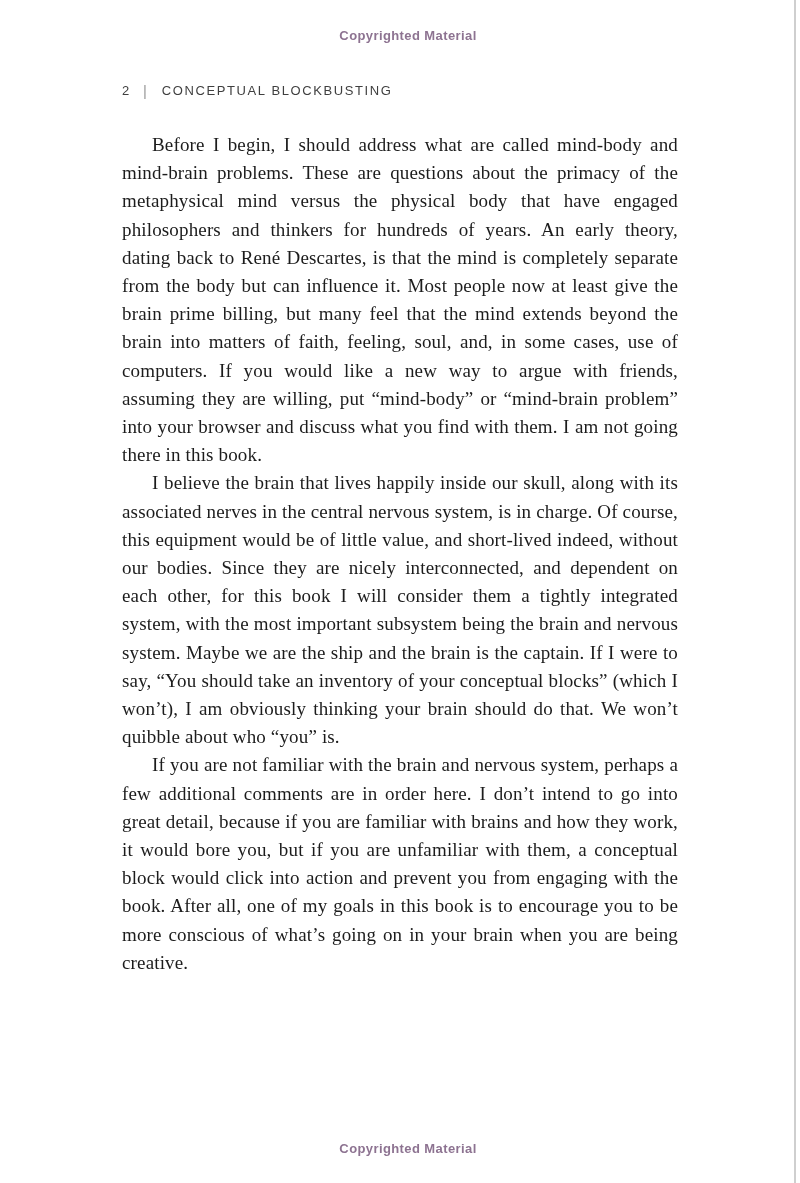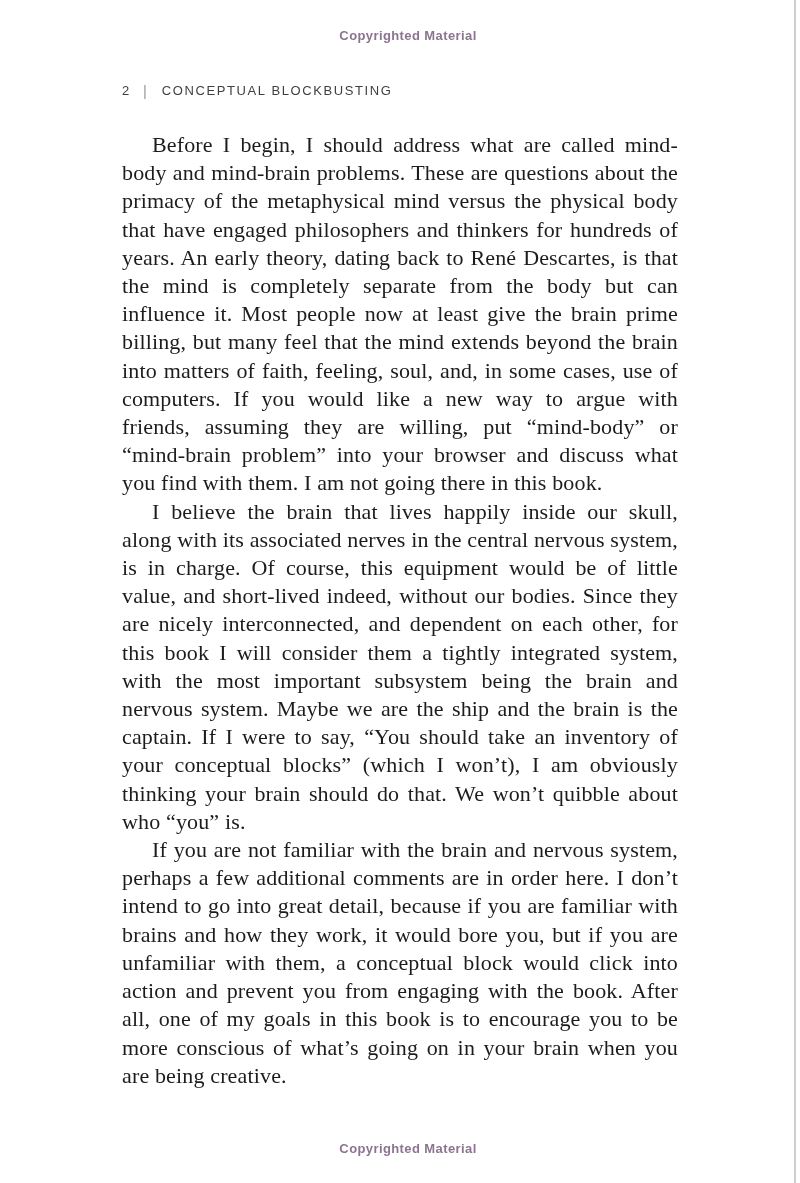--- a/index.html
+++ b/index.html
@@ -62,21 +62,21 @@
     display: inline-block;
   }
   .running-header .running-title {
     letter-spacing: 1.6px;
   }
   .body-text {
     position: absolute;
     top: 131px;
     left: 122px;
     width: 556px;
-    font-size: 22px;
+    font-size: 19px;
     line-height: 28.2px;
     color: #1c1c1c; 
     text-align: justify;
     letter-spacing: 0.15px;
   }
   .body-text p {
     margin: 0;
     padding: 0;
     text-indent: 30px;
   }

